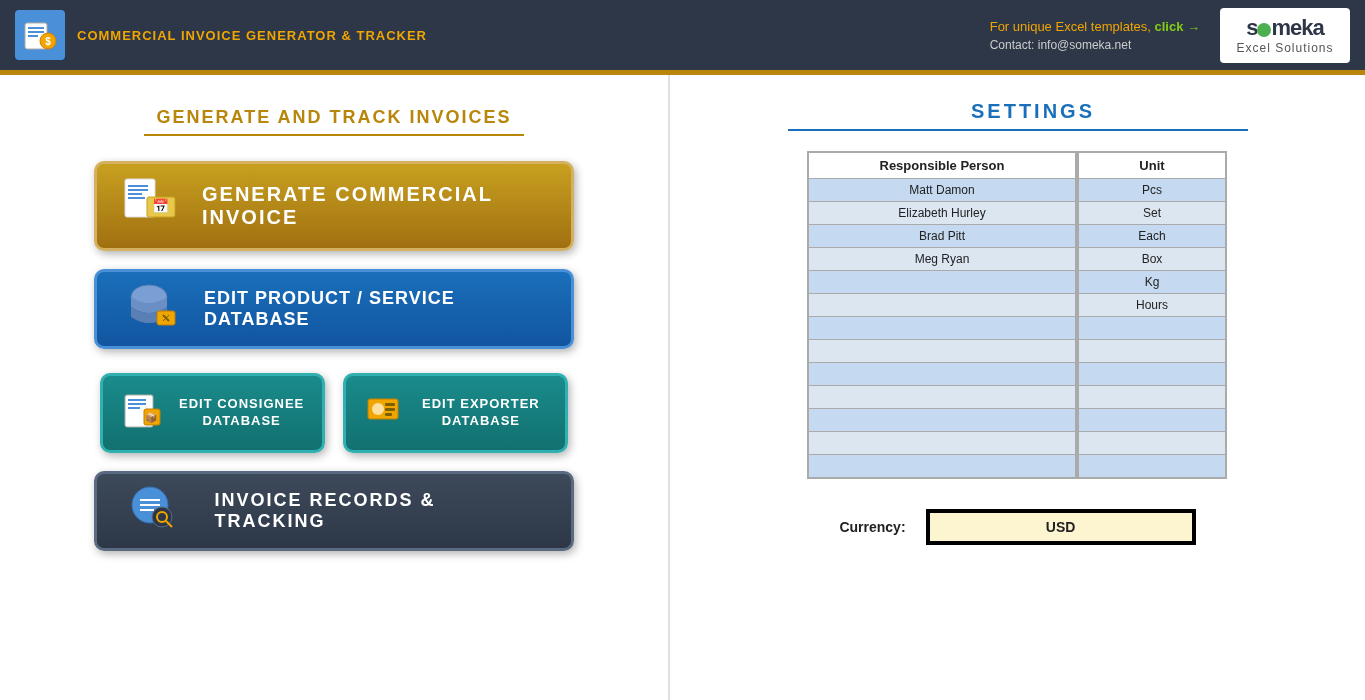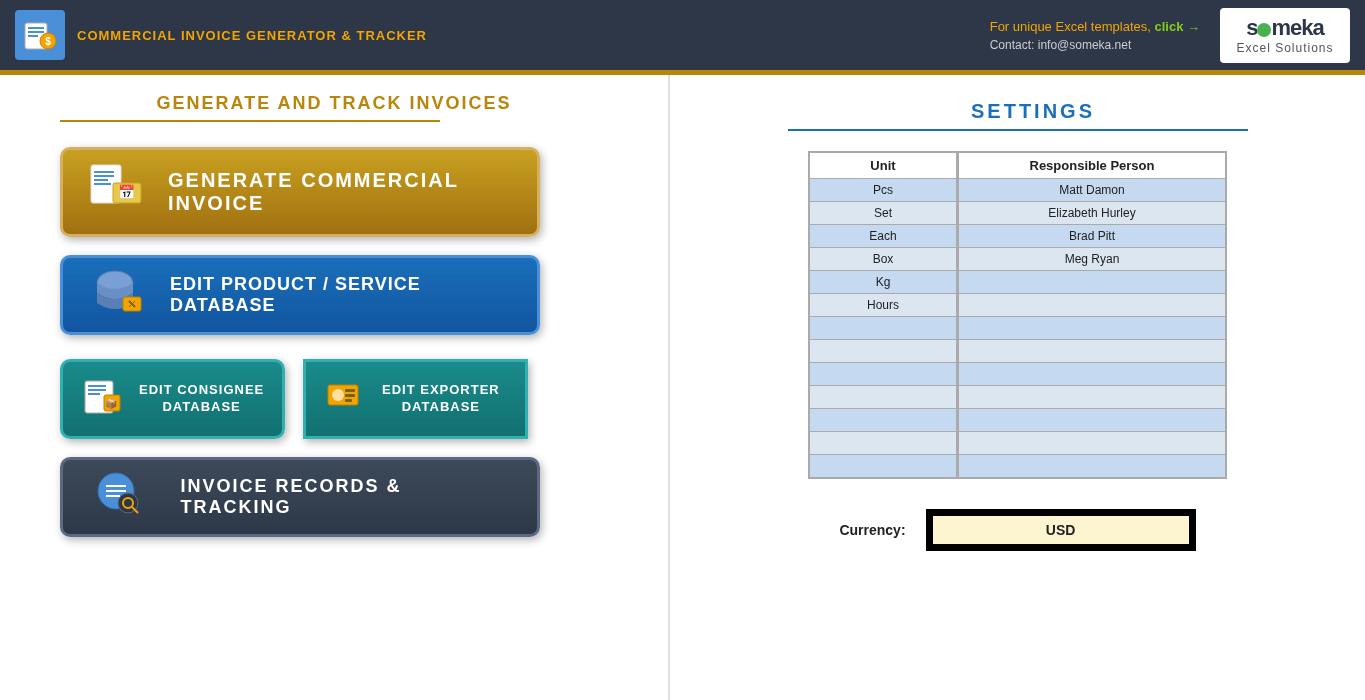--- a/index.html
+++ b/index.html
@@ -96,24 +96,25 @@
     
     .main-content {
       display: flex;
       height: calc(700px - 75px);
       background: #ffffff;
     }
 
     
     .left-panel {
       width: 670px;
-      padding: 18px 60px;
+      padding: 32px 60px;
       border-right: 2px solid #e0e0e0;
       display: flex;
       flex-direction: column;
+      align-items: center;
     }
 
     .section-title {
       color: #b8860b;
       font-size: 18px;
       font-weight: bold;
       letter-spacing: 2px;
       text-align: center;
       margin-bottom: 6px;
     }
@@ -206,21 +207,21 @@
       font-size: 13px;
       font-weight: bold;
       letter-spacing: 1px;
       text-align: center;
       line-height: 1.3;
     }
 
     .btn-exporter {
       background: linear-gradient(180deg, #1a8b8b 0%, #127070 100%);
       border: 3px solid #30b0b0;
-      border-radius: 0;
+      border-radius: 10px;
       width: 225px;
       height: 80px;
       display: flex;
       align-items: center;
       gap: 12px;
       padding: 0 14px;
       cursor: pointer;
       box-shadow: 2px 3px 8px rgba(0,0,0,0.3);
     }
     .btn-exporter .btn-icon {
@@ -346,21 +347,21 @@
       gap: 20px;
       margin-top: 10px;
     }
     .currency-label {
       font-size: 14px;
       font-weight: bold;
       color: #222;
     }
     .currency-value {
       background: #fdf5d0;
-      border: 7px solid #000000;
+      border: 4px solid #000000;
       width: 270px;
       text-align: center;
       font-size: 14px;
       font-weight: bold;
       padding: 6px 0;
       color: #222;
     }
   </style>
 </head>
 <body>
@@ -478,53 +479,53 @@
       <span class="btn-label">INVOICE RECORDS &amp; TRACKING</span>
     </div>
   </div>
 
   <div class="right-panel">
     <div class="settings-title">SETTINGS</div>
     <div class="settings-divider"></div>
 
     <div class="settings-table">
 
+      <div class="table-col table-col-person">
+        <div class="table-header-cell">Responsible Person</div>
+        <div class="table-data-cell">Matt Damon</div>
+        <div class="table-data-cell">Elizabeth Hurley</div>
+        <div class="table-data-cell">Brad Pitt</div>
+        <div class="table-data-cell">Meg Ryan</div>
+        <div class="table-data-cell empty">&nbsp;</div>
+        <div class="table-data-cell empty">&nbsp;</div>
+        <div class="table-data-cell empty">&nbsp;</div>
+        <div class="table-data-cell empty">&nbsp;</div>
+        <div class="table-data-cell empty">&nbsp;</div>
+        <div class="table-data-cell empty">&nbsp;</div>
+        <div class="table-data-cell empty">&nbsp;</div>
+        <div class="table-data-cell empty">&nbsp;</div>
+        <div class="table-data-cell empty">&nbsp;</div>
+      </div>
+
       <div class="table-col table-col-unit">
         <div class="table-header-cell">Unit</div>
         <div class="table-data-cell">Pcs</div>
         <div class="table-data-cell">Set</div>
         <div class="table-data-cell">Each</div>
         <div class="table-data-cell">Box</div>
         <div class="table-data-cell">Kg</div>
         <div class="table-data-cell">Hours</div>
         <div class="table-data-cell empty">&nbsp;</div>
         <div class="table-data-cell empty">&nbsp;</div>
         <div class="table-data-cell empty">&nbsp;</div>
         <div class="table-data-cell empty">&nbsp;</div>
         <div class="table-data-cell empty">&nbsp;</div>
         <div class="table-data-cell empty">&nbsp;</div>
         <div class="table-data-cell empty">&nbsp;</div>
       </div>
-
-      <div class="table-col table-col-person">
-        <div class="table-header-cell">Responsible Person</div>
-        <div class="table-data-cell">Matt Damon</div>
-        <div class="table-data-cell">Elizabeth Hurley</div>
-        <div class="table-data-cell">Brad Pitt</div>
-        <div class="table-data-cell">Meg Ryan</div>
-        <div class="table-data-cell empty">&nbsp;</div>
-        <div class="table-data-cell empty">&nbsp;</div>
-        <div class="table-data-cell empty">&nbsp;</div>
-        <div class="table-data-cell empty">&nbsp;</div>
-        <div class="table-data-cell empty">&nbsp;</div>
-        <div class="table-data-cell empty">&nbsp;</div>
-        <div class="table-data-cell empty">&nbsp;</div>
-        <div class="table-data-cell empty">&nbsp;</div>
-        <div class="table-data-cell empty">&nbsp;</div>
-      </div>
     </div>
 
     <div class="currency-row">
       <span class="currency-label">Currency:</span>
       <div class="currency-value">USD</div>
     </div>
   </div>
 </div>
 
 </body></html>

